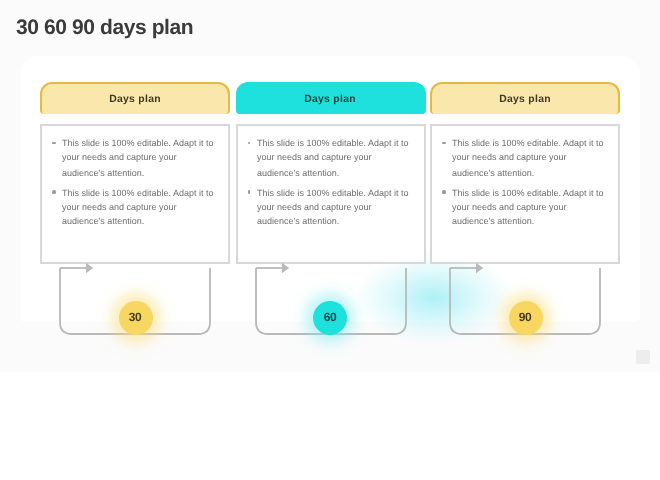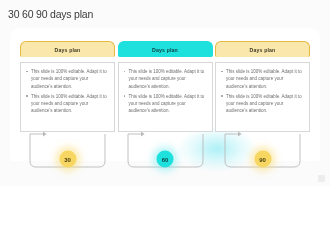--- a/index.html
+++ b/index.html
@@ -21,21 +21,21 @@
     height: 186px;
     background: #fbfbfb;
   }
 
   
   #slide-title {
     position: absolute;
     left: 8px;
     top: 8px;
     font-size: 10.5px;
-    font-weight: normal;
+    font-weight: bold;
     color: #3b3b3b;
     letter-spacing: -0.2px;
     white-space: nowrap;
   }
 
   
   #content-panel {
     position: absolute;
     left: 10px;
     top: 28px;

